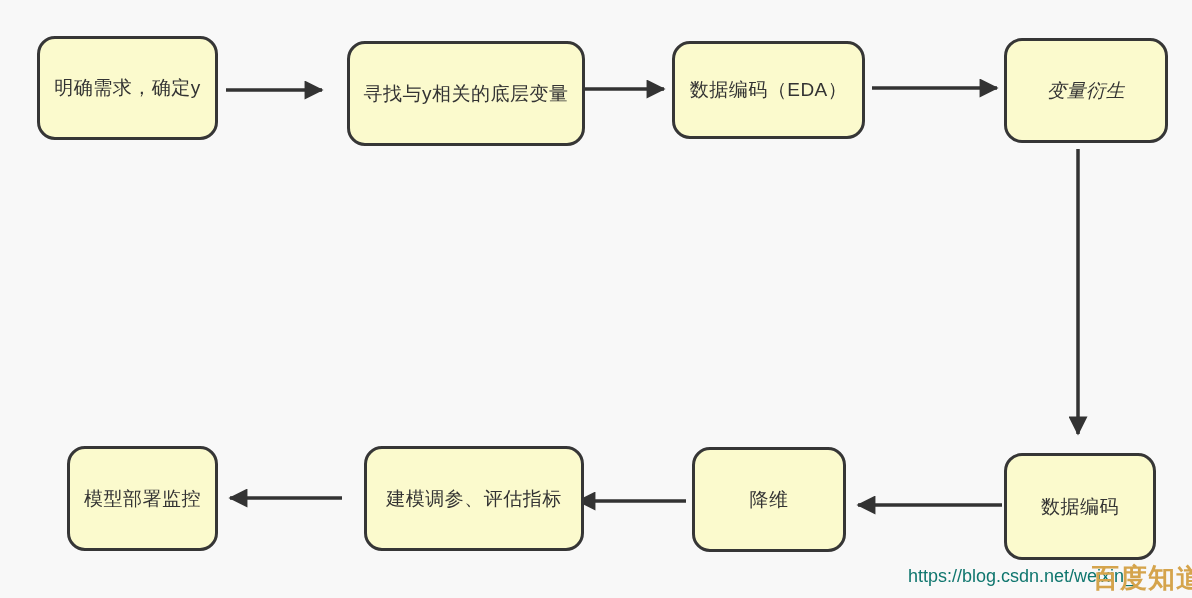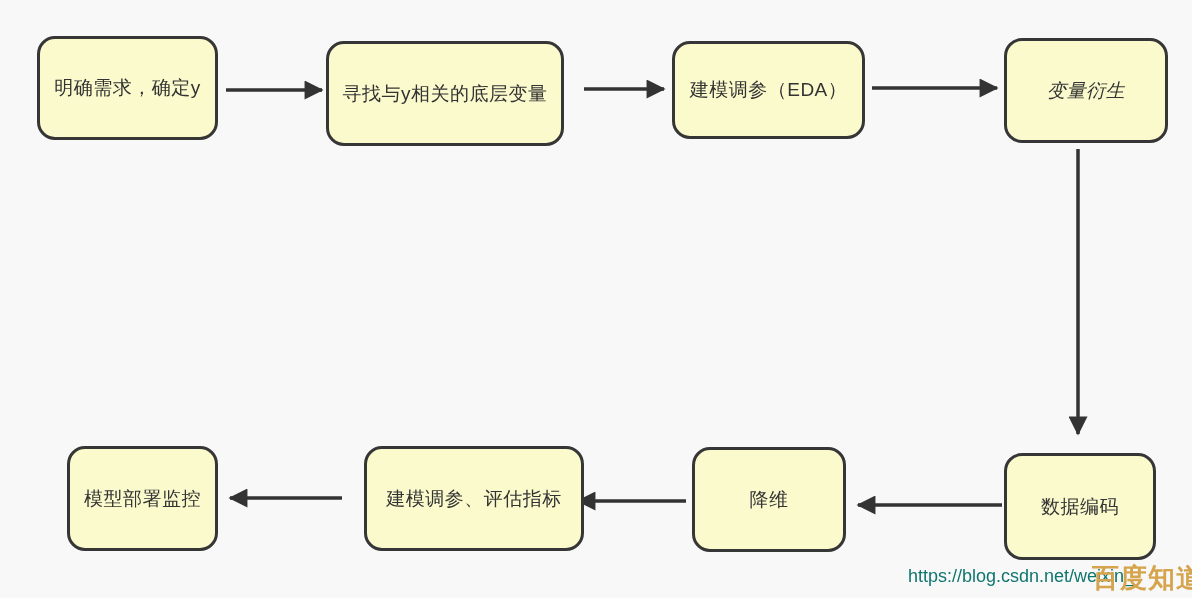--- a/index.html
+++ b/index.html
@@ -25,21 +25,21 @@
     align-items: center;
     justify-content: center;
     text-align: center;
     color: #333333;
     font-size: 19px;
     letter-spacing: 0.5px;
     padding: 4px 8px;
   }
   
   .n1 { left: 37px;   top: 36px;  width: 181px; height: 104px; }
-  .n2 { left: 326px;  top: 41px;  width: 238px; height: 105px; }
+  .n2 { left: 347px;  top: 41px;  width: 238px; height: 105px; }
   .n3 { left: 672px;  top: 41px;  width: 193px; height: 98px;  }
   .n4 { left: 1004px; top: 38px;  width: 164px; height: 105px; font-style: italic; }
   .n5 { left: 1004px; top: 453px; width: 152px; height: 107px; }
   .n6 { left: 692px;  top: 447px; width: 154px; height: 105px; }
   .n7 { left: 348px;  top: 446px; width: 220px; height: 105px; margin-left: 16px; }
   .n8 { left: 67px;   top: 446px; width: 151px; height: 105px; }
 
   svg.arrows {
     position: absolute;
     left: 0; top: 0;
@@ -88,21 +88,21 @@
     <line x1="342" y1="498" x2="230" y2="498" stroke="#333333" stroke-width="3.5" marker-end="url(#ah)"></line>
   </svg>
 
   <div class="node n1">
     <span>明确需求，确定y</span>
   </div>
   <div class="node n2">
     <span>寻找与y相关的底层变量</span>
   </div>
   <div class="node n3">
-    <span>建模调参（EDA）</span>
+    <span>数据编码（EDA）</span>
   </div>
   <div class="node n4">
     <span>变量衍生</span>
   </div>
   <div class="node n5">
     <span>数据编码</span>
   </div>
   <div class="node n6">
     <span>降维</span>
   </div>

